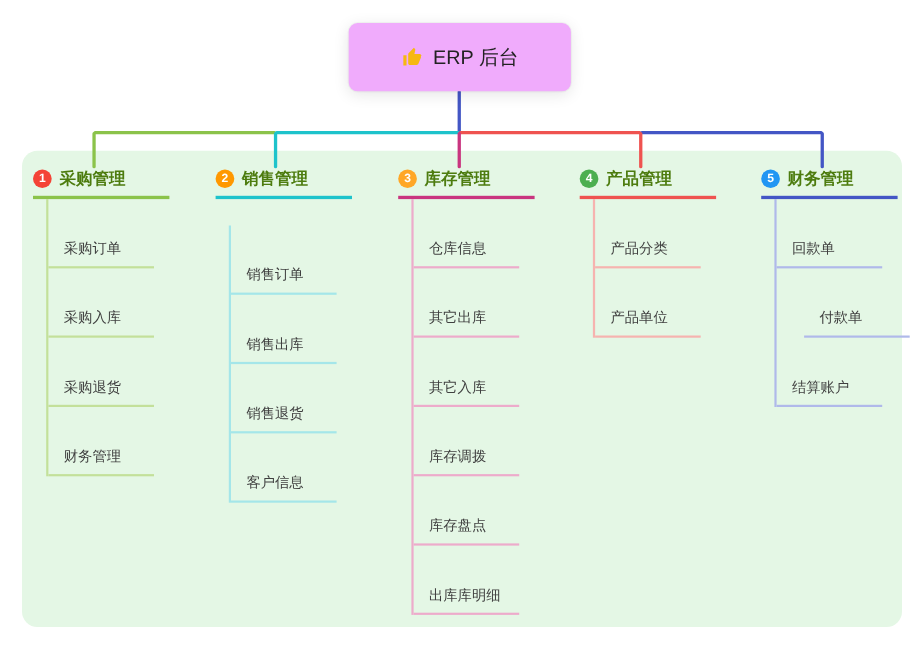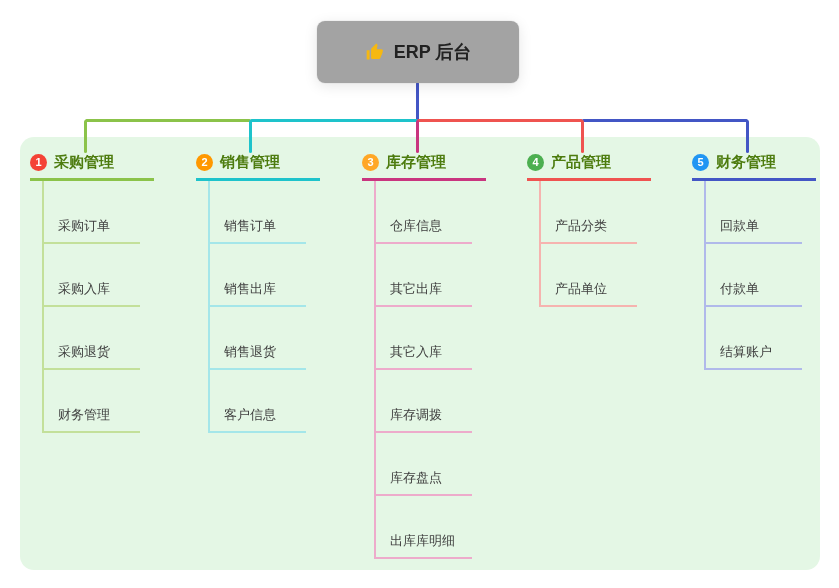--- a/index.html
+++ b/index.html
@@ -6,24 +6,24 @@
   .canvas{
     position:relative;width:839px;height:588px;background:#ffffff;
     font-family:"Liberation Sans",sans-serif;overflow:hidden;
   }
   .panel{
     position:absolute;left:20px;top:137px;width:800px;height:433px;
     border-radius:14px;z-index:0;
   }
   .root-card{
     position:absolute;left:317px;top:21px;width:202px;height:62px;
-    background:#a3a3a3;border-radius:8px;
+    background:#f0abfc;border-radius:8px;
     box-shadow:0 3px 14px rgba(0,0,0,.10),0 0 0 1px rgba(0,0,0,.03);
     display:flex;align-items:center;justify-content:center;gap:9px;
-    z-index:3;font-size:18px;font-weight:700;color:#222;
+    z-index:3;font-size:18px;font-weight:400;color:#222;
   }
   .root-card .thumb{display:flex;align-items:center;}
   .hline,.vline{position:absolute;z-index:1;border-radius:2px;}
   .branch{position:absolute;top:150px;width:124px;z-index:3;}
   .branch-header{
     display:flex;align-items:center;gap:7px;height:24px;
     padding-bottom:4px;border-bottom:3px solid;cursor:default;
   }
   .badge{
     width:17px;height:17px;min-width:17px;border-radius:50%;
@@ -78,21 +78,21 @@
           <div class="item" style="border-bottom-color: rgb(195, 224, 154);">采购退货</div>
           <div class="item" style="border-bottom-color: rgb(195, 224, 154);">财务管理</div>
         </div>
       </div>
       <div class="branch" style="left: 196px;">
         <div class="branch-header" style="border-bottom-color: rgb(30, 195, 203);">
           <span class="badge" style="background: rgb(255, 152, 0);">2</span>
           <span class="branch-label">销售管理</span>
         </div>
         <div class="items" style="border-left-color: rgb(164, 230, 233);">
-          <div class="item" style="border-bottom-color: rgb(164, 230, 233);">销售订单</div>
+          <div class="item" style="border-bottom-color: rgb(164, 230, 233); margin-top: 24px;">销售订单</div>
           <div class="item" style="border-bottom-color: rgb(164, 230, 233);">销售出库</div>
           <div class="item" style="border-bottom-color: rgb(164, 230, 233);">销售退货</div>
           <div class="item" style="border-bottom-color: rgb(164, 230, 233);">客户信息</div>
         </div>
       </div>
       <div class="branch" style="left: 362px;">
         <div class="branch-header" style="border-bottom-color: rgb(201, 53, 127);">
           <span class="badge" style="background: rgb(255, 167, 38);">3</span>
           <span class="branch-label">库存管理</span>
         </div>
@@ -115,19 +115,19 @@
           <div class="item" style="border-bottom-color: rgb(246, 179, 175);">产品单位</div>
         </div>
       </div>
       <div class="branch" style="left: 692px;">
         <div class="branch-header" style="border-bottom-color: rgb(67, 86, 197);">
           <span class="badge" style="background: rgb(33, 150, 243);">5</span>
           <span class="branch-label">财务管理</span>
         </div>
         <div class="items" style="border-left-color: rgb(176, 185, 234);">
           <div class="item" style="border-bottom-color: rgb(176, 185, 234);">回款单</div>
-          <div class="item" style="border-bottom-color: rgb(176, 185, 234);">付款单</div>
+          <div class="item" style="border-bottom-color: rgb(176, 185, 234); margin-left: 25px;">付款单</div>
           <div class="item" style="border-bottom-color: rgb(176, 185, 234);">结算账户</div>
         </div>
       </div>
     </div>
 
 </div>
 
 </body></html>

